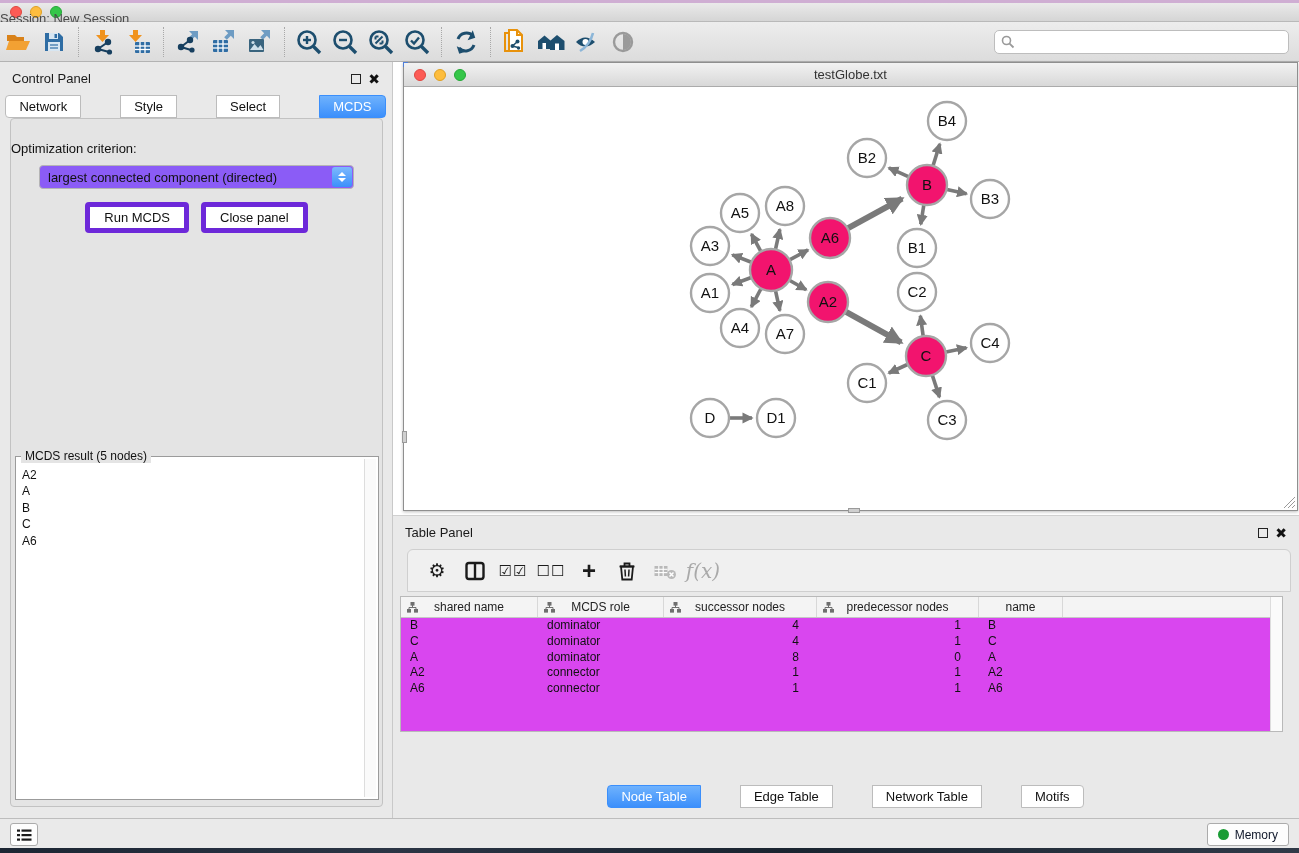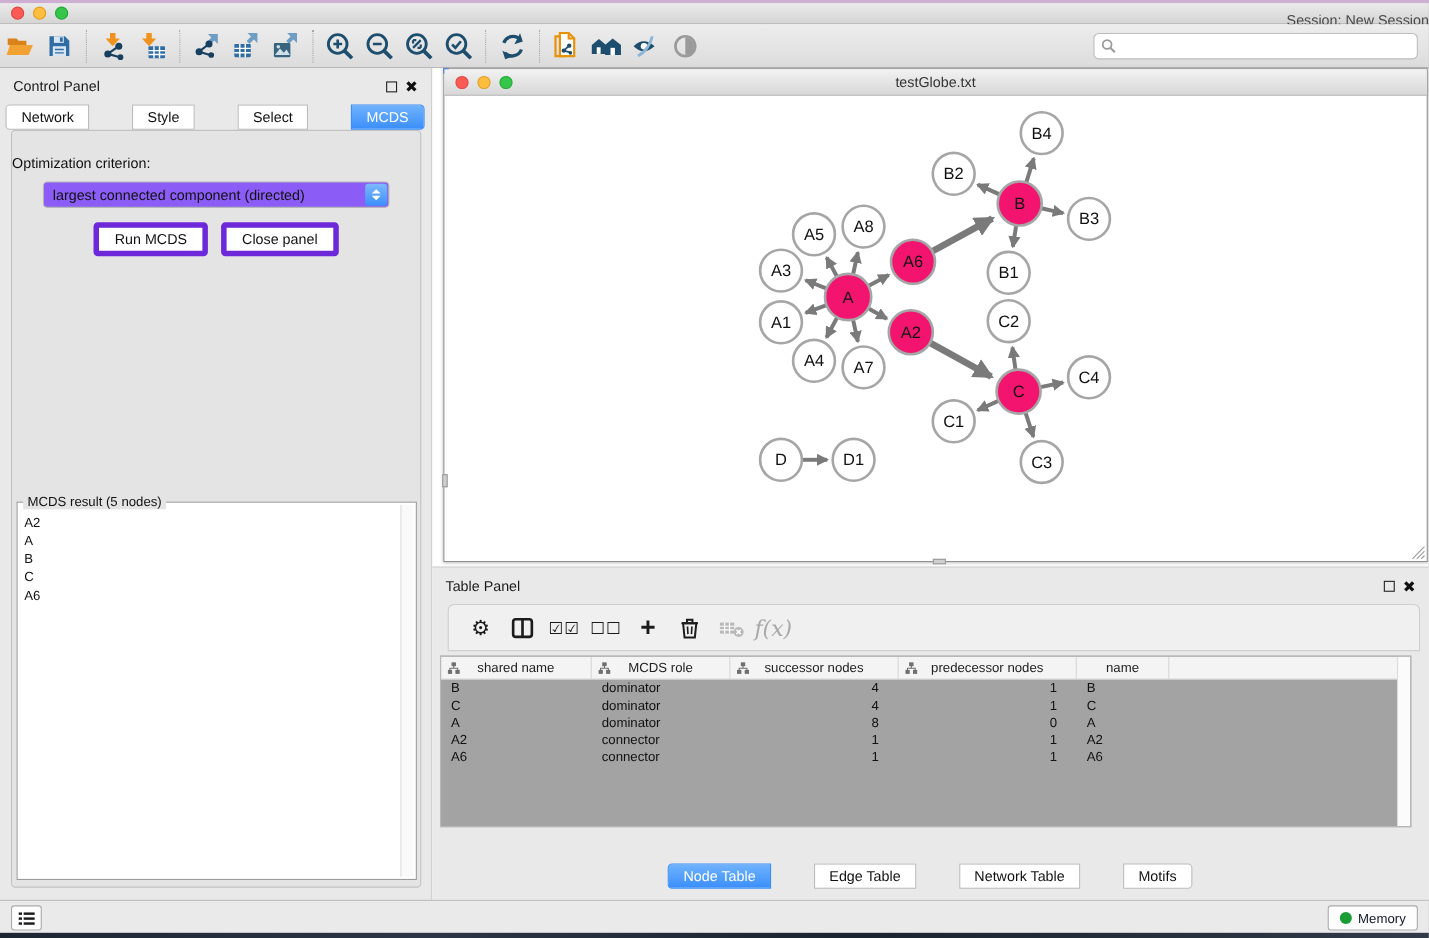--- a/index.html
+++ b/index.html
@@ -15,21 +15,21 @@
     position:absolute; left:0; top:3px; width:100%; height:19px;
     background:linear-gradient(#eaeaea,#d5d5d5); border-bottom:1px solid #b9b9b9;
     display:flex; align-items:center;
   }
   .lights { display:flex; gap:8px; margin-left:10px; }
   .light { width:12px; height:12px; border-radius:50%; }
   .light.red   { background:#fc5b55; border:1px solid #df4640; }
   .light.yel   { background:#fdbd3e; border:1px solid #dfa023; }
   .light.grn   { background:#35c649; border:1px solid #23a837; }
   .titlebar .wtitle {
-    position:absolute; left:0; right:0; text-align:right; font-size:13px; color:#4a4a4a;margin-top:12px;
+    position:absolute; left:0; right:0; text-align:left; font-size:13px; color:#4a4a4a;margin-top:12px;
   }
   
   .toolbar {
     position:absolute; left:0; top:22px; width:100%; height:40px;
     background:linear-gradient(#ededed,#dcdcdc); border-bottom:1px solid #b3b3b3;
     display:flex; align-items:center;
   }
   .tbtn { width:36px; height:34px; border:none; background:transparent; display:flex;
           align-items:center; justify-content:center; cursor:default; }
   .tsep { width:1px; height:30px; margin:0 6px; border-left:1px dotted #a8a8a8; }
@@ -117,22 +117,22 @@
     display:flex; align-items:center; padding-left:12px; gap:4px;
   }
   .tp-btn { width:34px; height:34px; border:none; background:transparent; display:flex;
             align-items:center; justify-content:center; font-size:19px; color:#1b1b1b; }
   .tp-btn.gray { color:#aaa; }
   .fx { font-family:"DejaVu Serif","Liberation Serif",serif; font-style:italic;
         font-size:20px; color:#a9a9a9; }
   .checks { font-size:15px; letter-spacing:1px; color:#1b1b1b; }
   .plus-g { font-size:24px; font-weight:bold; }
   
-  .ntable { position:absolute; left:7px; right:16px; top:80px; height:156px;
-            background:#a3a3a3; border:1px solid #b9b9b9; overflow:hidden; }
+  .ntable { position:absolute; left:7px; right:16px; top:80px; height:136px;
+            background:#d946ef; border:1px solid #b9b9b9; overflow:hidden; }
   .thead { display:flex; height:21px; background:#f4f4f4; border-bottom:1px solid #c6c6c6; }
   .th { position:relative; border-right:1px solid #d8d8d8; font-size:12px; color:#222;
         display:flex; align-items:center; justify-content:center; }
   .th svg { position:absolute; left:6px; top:5px; }
   .trow { display:flex; height:15.8px; font-size:12px; color:#111; }
   .td { overflow:hidden; white-space:nowrap; line-height:15.8px; }
   .vscroll { position:absolute; right:0; top:0; bottom:0; width:12px; background:#fbfbfb;
              border-left:1px solid #ddd; }
   
   .tp-tabs { position:absolute; left:0; right:0; bottom:10px; text-align:center; }

